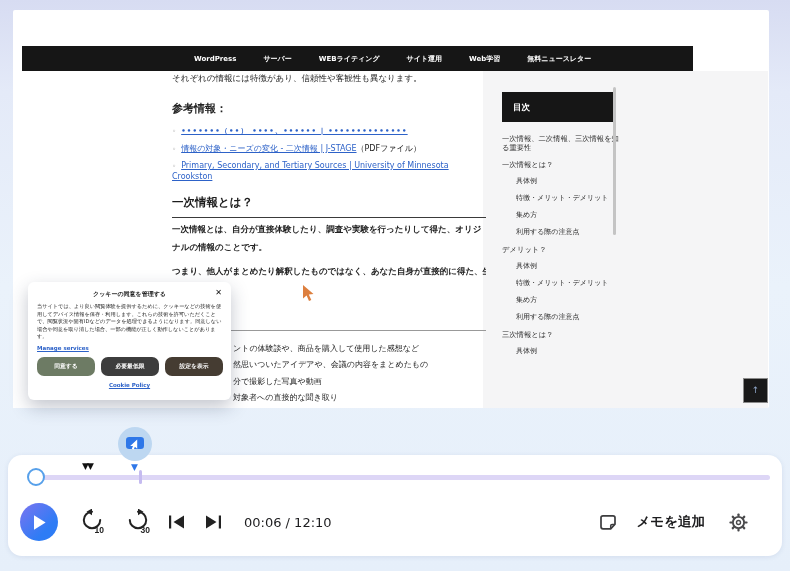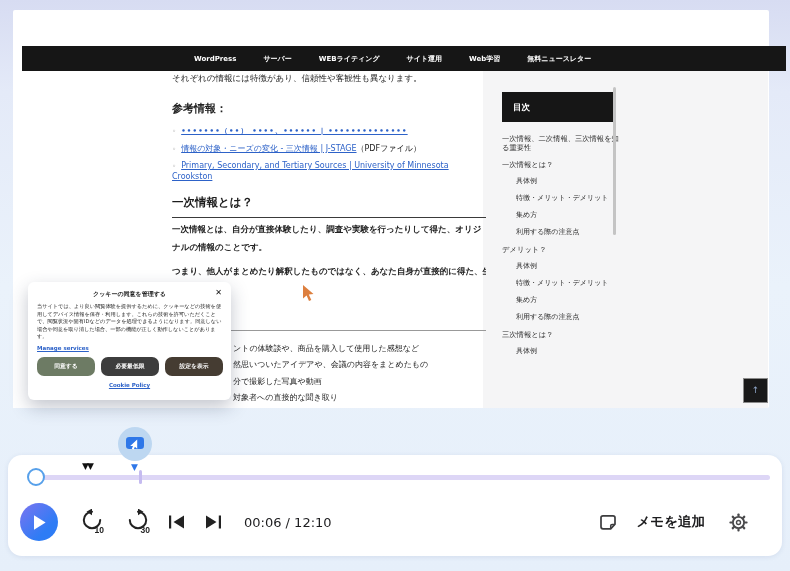--- a/index.html
+++ b/index.html
@@ -3,21 +3,21 @@
 <meta charset="utf-8">
 <style>
   html,body{margin:0;padding:0;}
   body{
     width:790px;height:571px;position:relative;overflow:hidden;
     font-family:"DejaVu Sans","Liberation Sans",sans-serif;
     background:linear-gradient(180deg,#d7dcf2 0%,#e4eaf8 16%,#eaf2fb 50%,#e6effa 100%);
   }
   
   #frame{position:absolute;left:13px;top:10px;width:756px;height:398px;background:#fff;border-radius:2px;}
-  #navbar{position:absolute;left:9px;top:36px;width:764px;height:25px;background:#161616;display:flex;align-items:center;gap:27px;padding-left:172px;box-sizing:border-box;}
+  #navbar{position:absolute;left:9px;top:36px;width:671px;height:25px;background:#161616;display:flex;align-items:center;gap:27px;padding-left:172px;box-sizing:border-box;}
   .nav-item{color:#fff;font-size:7px;font-weight:bold;white-space:nowrap;cursor:pointer;}
   #main-col{position:absolute;left:0;top:61px;width:470px;height:337px;background:#fff;}
   #sidebar{position:absolute;left:470px;top:61px;width:285px;height:337px;background:#f5f5f6;}
   
   .art{position:absolute;left:159px;width:314px;color:#222;}
   #intro{top:63px;font-size:8.5px;}
   #ref-label{top:91px;font-size:11px;font-weight:bold;}
   #refs{top:116px;margin:0;padding:0;list-style:none;font-size:8px;}
   #refs li{margin-bottom:7px;line-height:9.5px;}
   .bullet{color:#888;margin-right:5px;font-size:7px;}
@@ -85,21 +85,21 @@
       <span class="nav-item">無料ニュースレター</span>
     </nav>
 
   <div id="main-col"></div>
   <div id="sidebar"></div>
 
   <div class="art" id="intro">それぞれの情報には特徴があり、信頼性や客観性も異なります。</div>
   <div class="art" id="ref-label">参考情報：</div>
   <ul class="art" id="refs">
       <li><span class="bullet">◦</span><a class="ref-link dotted">•••••••（••） ••••、•••••• | ••••••••••••••</a></li>
-      <li><span class="bullet">◦</span><a class="ref-link">情報の対象・ニーズの変化 - 三次情報 | J-STAGE</a><span class="ref-suffix">（PDFファイル）</span></li>
+      <li><span class="bullet">◦</span><a class="ref-link">情報の対象・ニーズの変化 - 二次情報 | J-STAGE</a><span class="ref-suffix">（PDFファイル）</span></li>
       <li><span class="bullet">◦</span><a class="ref-link">Primary, Secondary, and Tertiary Sources | University of Minnesota Crookston</a></li>
     </ul>
 
   <h2 class="art" id="h2">一次情報とは？</h2>
   <div class="art" id="p1">一次情報とは、自分が直接体験したり、調査や実験を行ったりして得た、オリジナルの情報のことです。</div>
   <div class="art" id="p2">つまり、他人がまとめたり解釈したものではなく、あなた自身が直接的に得た、生の情報と</div>
 
   <div id="sec-line"></div>
   <div id="frags">
       <div>ントの体験談や、商品を購入して使用した感想など</div>

